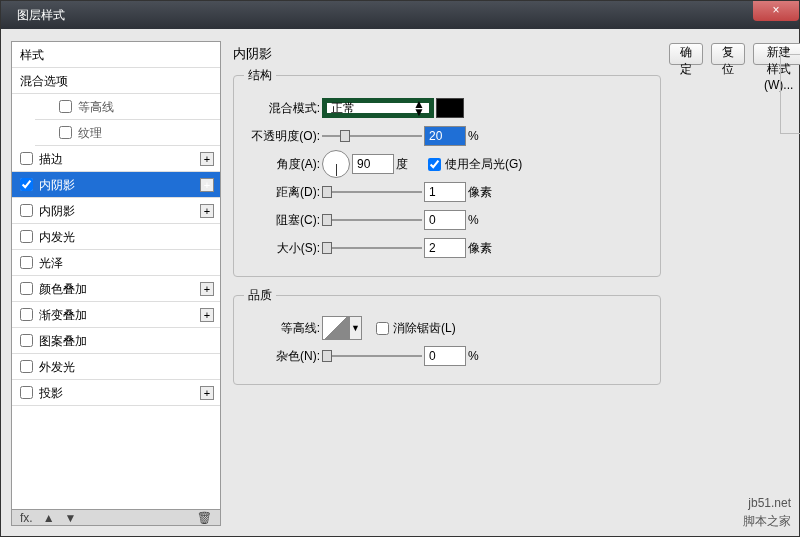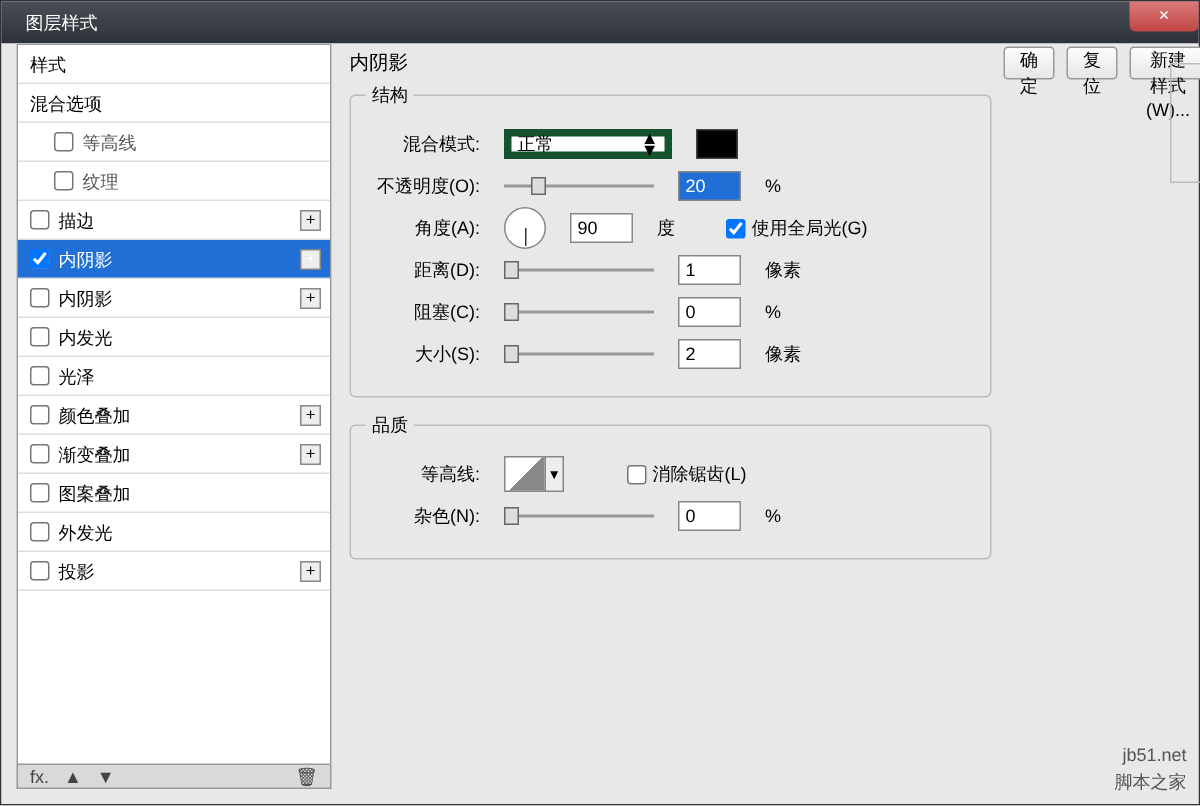--- a/index.html
+++ b/index.html
@@ -1,35 +1,35 @@
 <!DOCTYPE html>
 <html><head>
 <meta charset="utf-8">
 <style>
 * { box-sizing: border-box; margin: 0; padding: 0; font-family: "Microsoft YaHei", SimSun, sans-serif; font-size: 12px; }
 body { background: #fff; }
 .window { width: 800px; height: 537px; border: 1px solid #333; background: #f0f0f0; position: relative; }
 .titlebar { height: 28px; background: linear-gradient(#4a4f57, #2d3138); color: #fff; display: flex; align-items: center; padding: 0 16px; position: relative; }
 .titlebar .close { position: absolute; right: 0; top: 0; width: 46px; height: 20px; background: linear-gradient(#d97a7a, #c24545); color: #fff; text-align: center; line-height: 18px; border-radius: 0 0 4px 4px; }
-.content { position: absolute; top: 28px; left: 0; right: 0; bottom: 0; background: #e8e8e8; padding: 0 10px 10px 10px; display: flex; gap: 8px; }
+.content { position: absolute; top: 28px; left: 0; right: 0; bottom: 0; background: #e8e8e8; padding: 12px 10px 10px 10px; display: flex; gap: 8px; }
 .left-panel { width: 210px; display: flex; flex-direction: column; }
 .style-list { flex: 1; background: #fff; border: 1px solid #999; overflow: hidden; }
 .style-item { height: 26px; line-height: 26px; padding: 0 6px 0 8px; border-bottom: 1px solid #ddd; display: flex; align-items: center; position: relative; }
 .style-item.header { font-weight: normal; }
-.style-item.sub { padding-left: 24px; color: #555; }
+.style-item.sub { padding-left: 24px; color: #555; margin-left: 23px; }
 .style-item.selected { background: #1f6fd6; color: #fff; }
 .style-item input[type=checkbox] { margin-right: 6px; }
 .style-item .plus { position: absolute; right: 6px; width: 14px; height: 14px; border: 1px solid #888; background: #eee; text-align: center; line-height: 12px; font-size: 11px; }
 .left-footer { height: 16px; background: #d9d9d9; border: 1px solid #999; border-top: none; display: flex; align-items: center; gap: 10px; padding: 0 8px; color: #444; }
 .left-footer .spacer { flex: 1; }
 .center-panel { flex: 1; padding: 4px 0 0 4px; }
 .center-panel h3 { font-size: 13px; font-weight: normal; margin-bottom: 4px; }
 fieldset { border: 1px solid #bbb; border-radius: 4px; padding: 10px 14px 14px 10px; margin-bottom: 10px; }
 legend { padding: 0 4px; }
-.row { display: flex; align-items: center; height: 28px; gap: 16px; }
+.row { display: flex; align-items: center; height: 28px; gap: 2px; }
 .row label.key { width: 76px; text-align: right; }
 .dropdown { flex: 0 0 112px; height: 20px; border: 5px solid #14532d; background: #fff; display: flex; align-items: center; justify-content: space-between; padding: 0 4px; }
 .dropdown .arrows { font-size: 9px; line-height: 8px; display: flex; flex-direction: column; }
 .color-swatch { width: 28px; height: 20px; background: #000; border: 1px solid #444; }
 .slider { flex: 0 0 100px; height: 12px; position: relative; }
 .slider-track { position: absolute; top: 5px; left: 0; right: 0; height: 2px; background: #999; }
 .slider-thumb { position: absolute; top: 0; width: 10px; height: 12px; background: #ddd; border: 1px solid #666; }
 .numbox { width: 42px; height: 20px; border: 1px solid #888; background: #fff; text-align: left; padding: 0 4px; line-height: 18px; }
 .numbox.hl { background: #1f6fd6; color: #fff; }
 .unit { width: 30px; }

